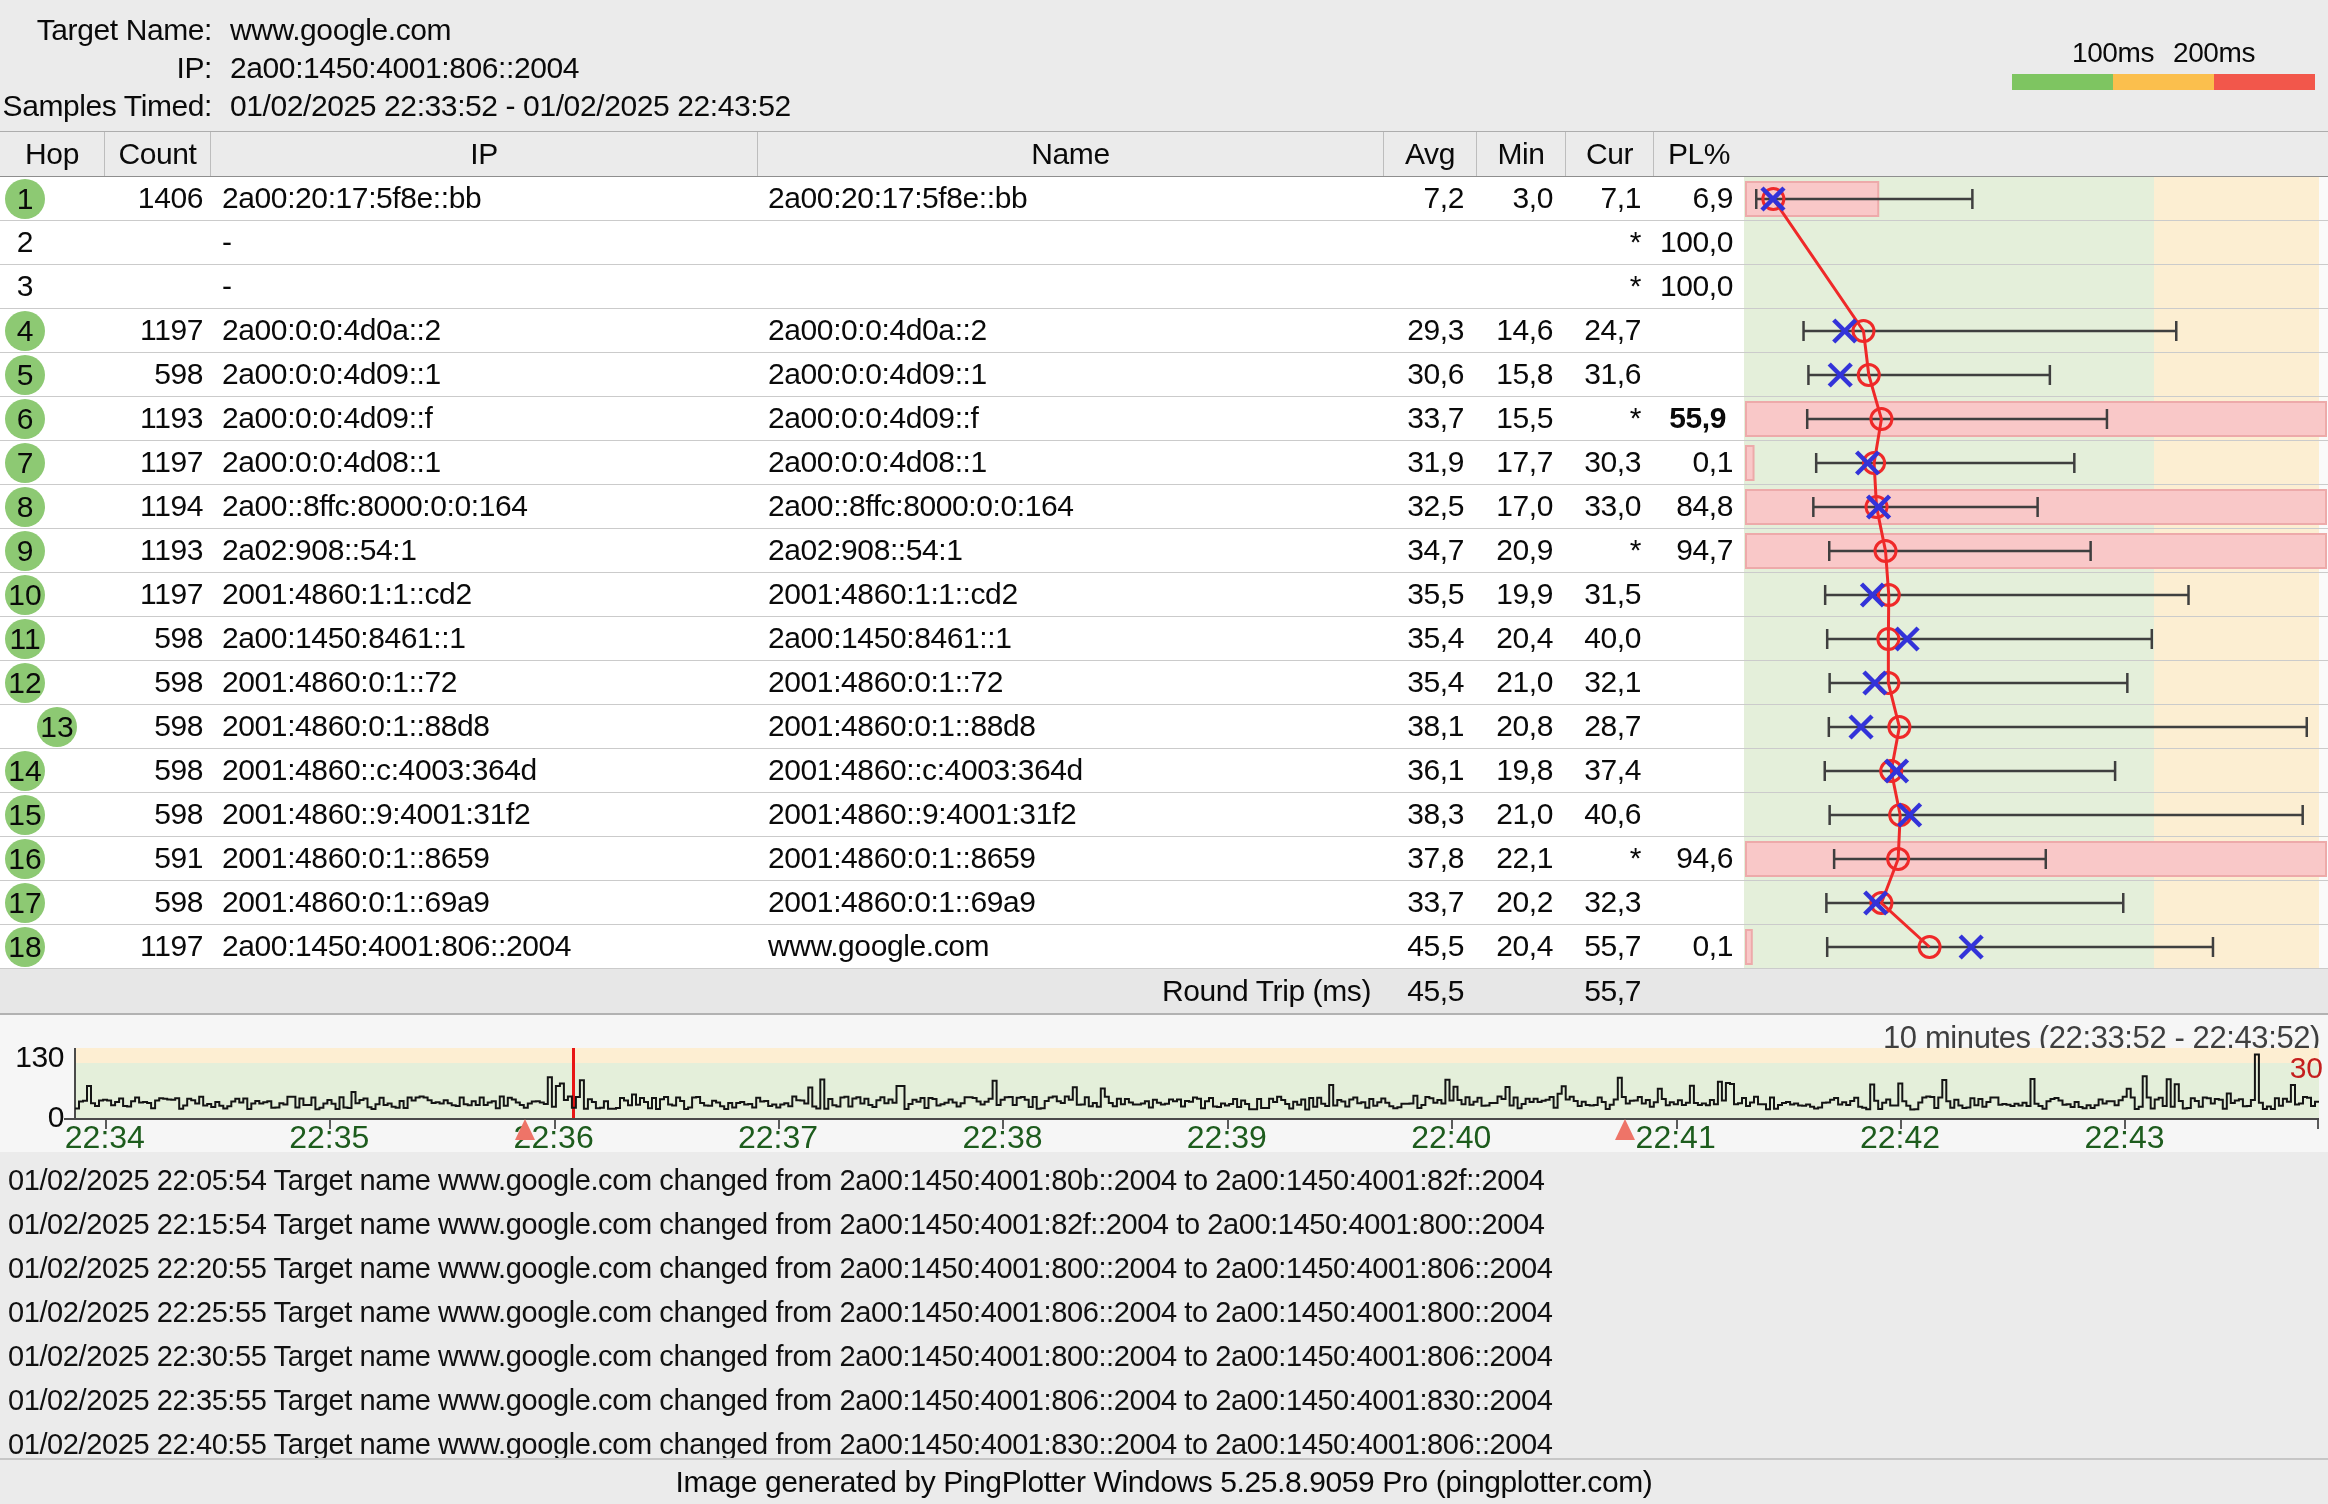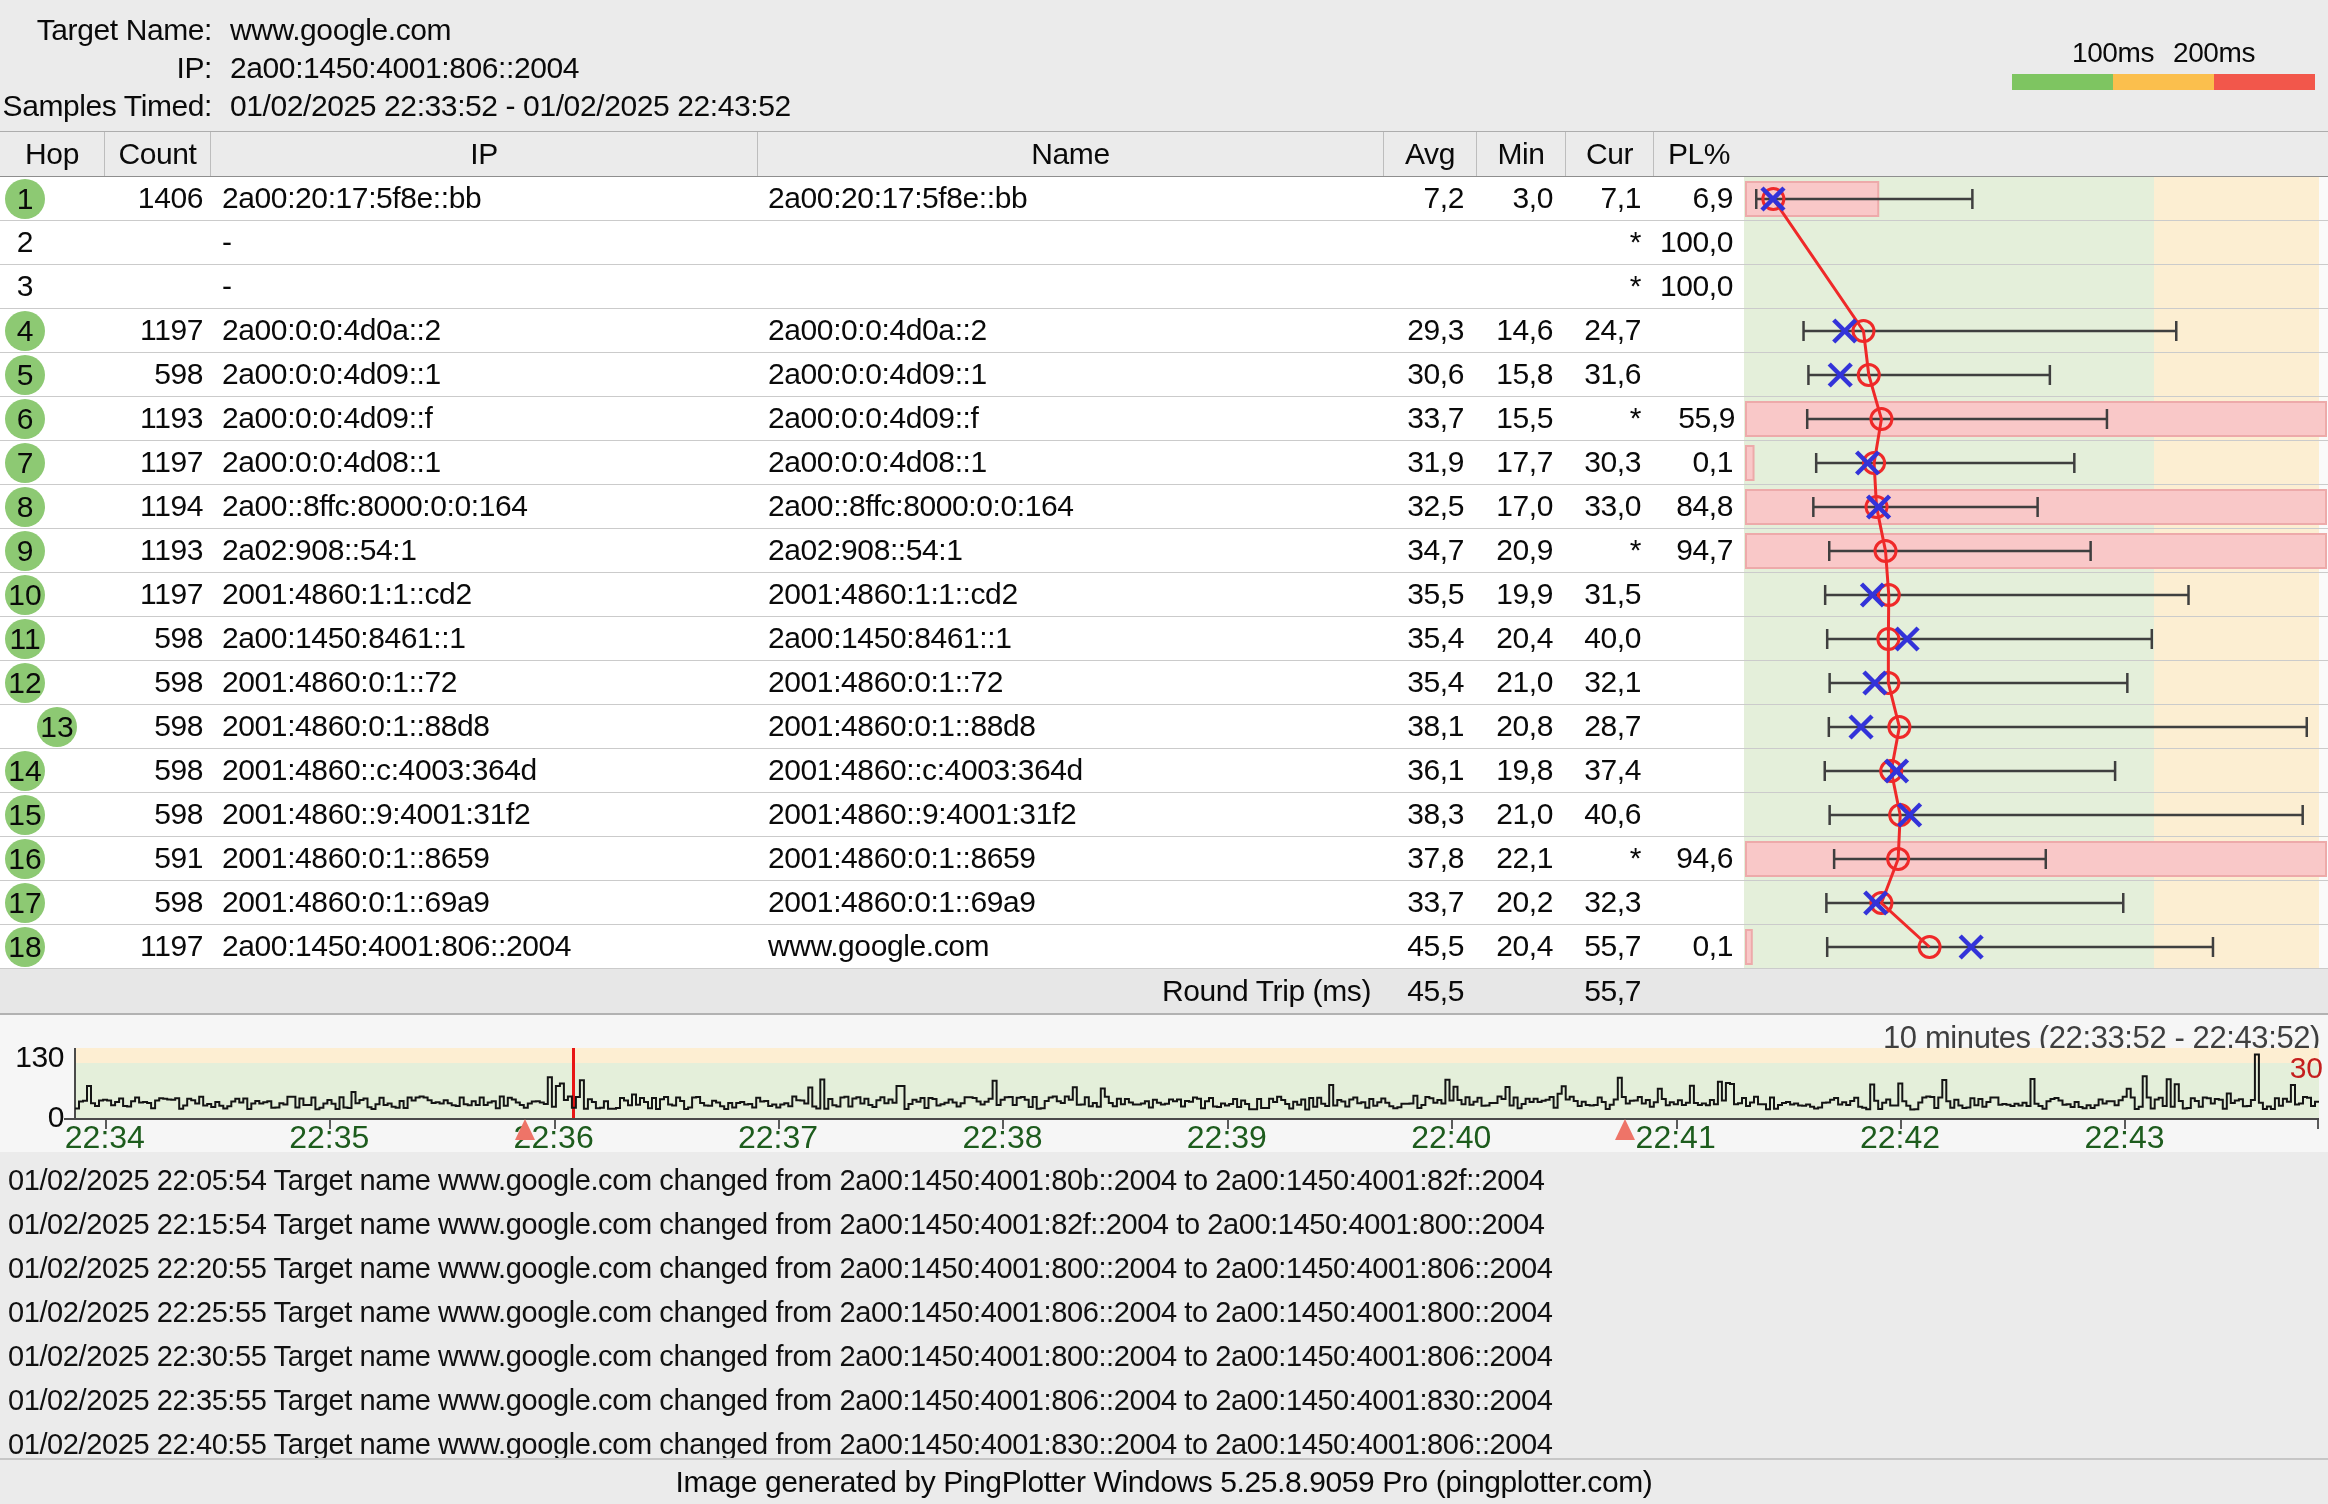--- a/index.html
+++ b/index.html
@@ -153,21 +153,21 @@
         <div class="td" style="width: 584px; padding: 0px;"></div>
       </div>
       <div class="trow" style="top: 220px;">
         <div class="td" style="width: 105px;"><span class="badge">6</span></div>
         <div class="td td-r" style="width: 106px; padding: 0px 8px 0px 0px;">1193</div>
         <div class="td" style="width: 547px; padding: 0px 0px 0px 11px;">2a00:0:0:4d09::f</div>
         <div class="td" style="width: 626px; padding: 0px 0px 0px 10px;">2a00:0:0:4d09::f</div>
         <div class="td td-r" style="width: 93px; padding: 0px 13px 0px 0px;">33,7</div>
         <div class="td td-r" style="width: 89px; padding: 0px 13px 0px 0px;">15,5</div>
         <div class="td td-r" style="width: 88px; padding: 0px 13px 0px 0px;">*</div>
-        <div class="td td-r" style="width: 90px; padding: 0px 9px 0px 0px;">55,9</div>
+        <div class="td td-r" style="width: 90px; padding: 0px 18px 0px 0px; font-weight: bold;">55,9</div>
         <div class="td" style="width: 584px; padding: 0px;"></div>
       </div>
       <div class="trow" style="top: 264px;">
         <div class="td" style="width: 105px;"><span class="badge">7</span></div>
         <div class="td td-r" style="width: 106px; padding: 0px 8px 0px 0px;">1197</div>
         <div class="td" style="width: 547px; padding: 0px 0px 0px 11px;">2a00:0:0:4d08::1</div>
         <div class="td" style="width: 626px; padding: 0px 0px 0px 10px;">2a00:0:0:4d08::1</div>
         <div class="td td-r" style="width: 93px; padding: 0px 13px 0px 0px;">31,9</div>
         <div class="td td-r" style="width: 89px; padding: 0px 13px 0px 0px;">17,7</div>
         <div class="td td-r" style="width: 88px; padding: 0px 13px 0px 0px;">30,3</div>

